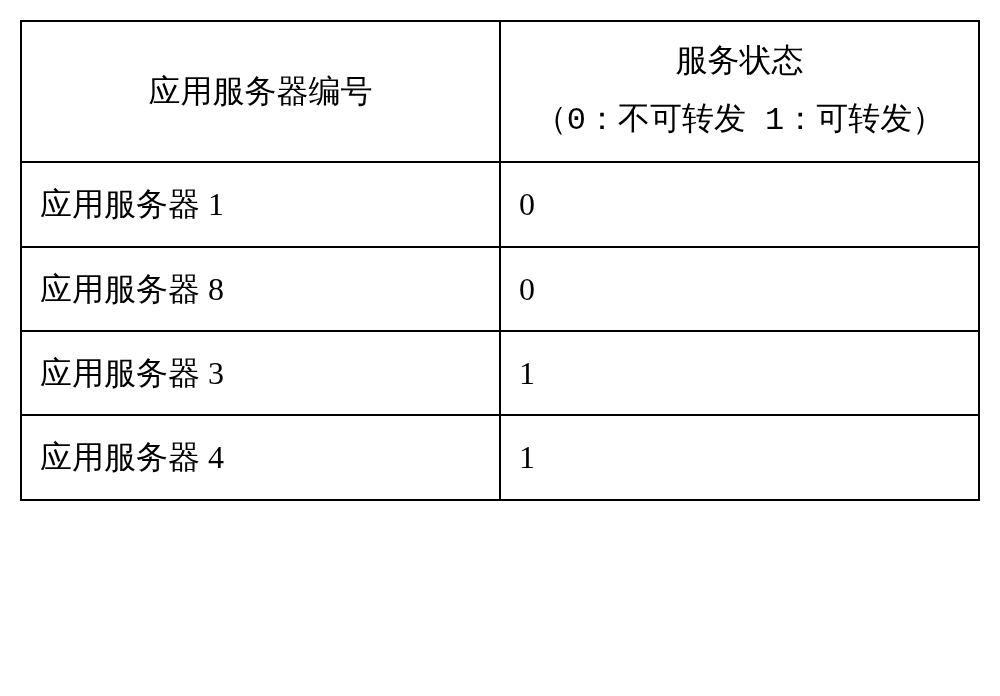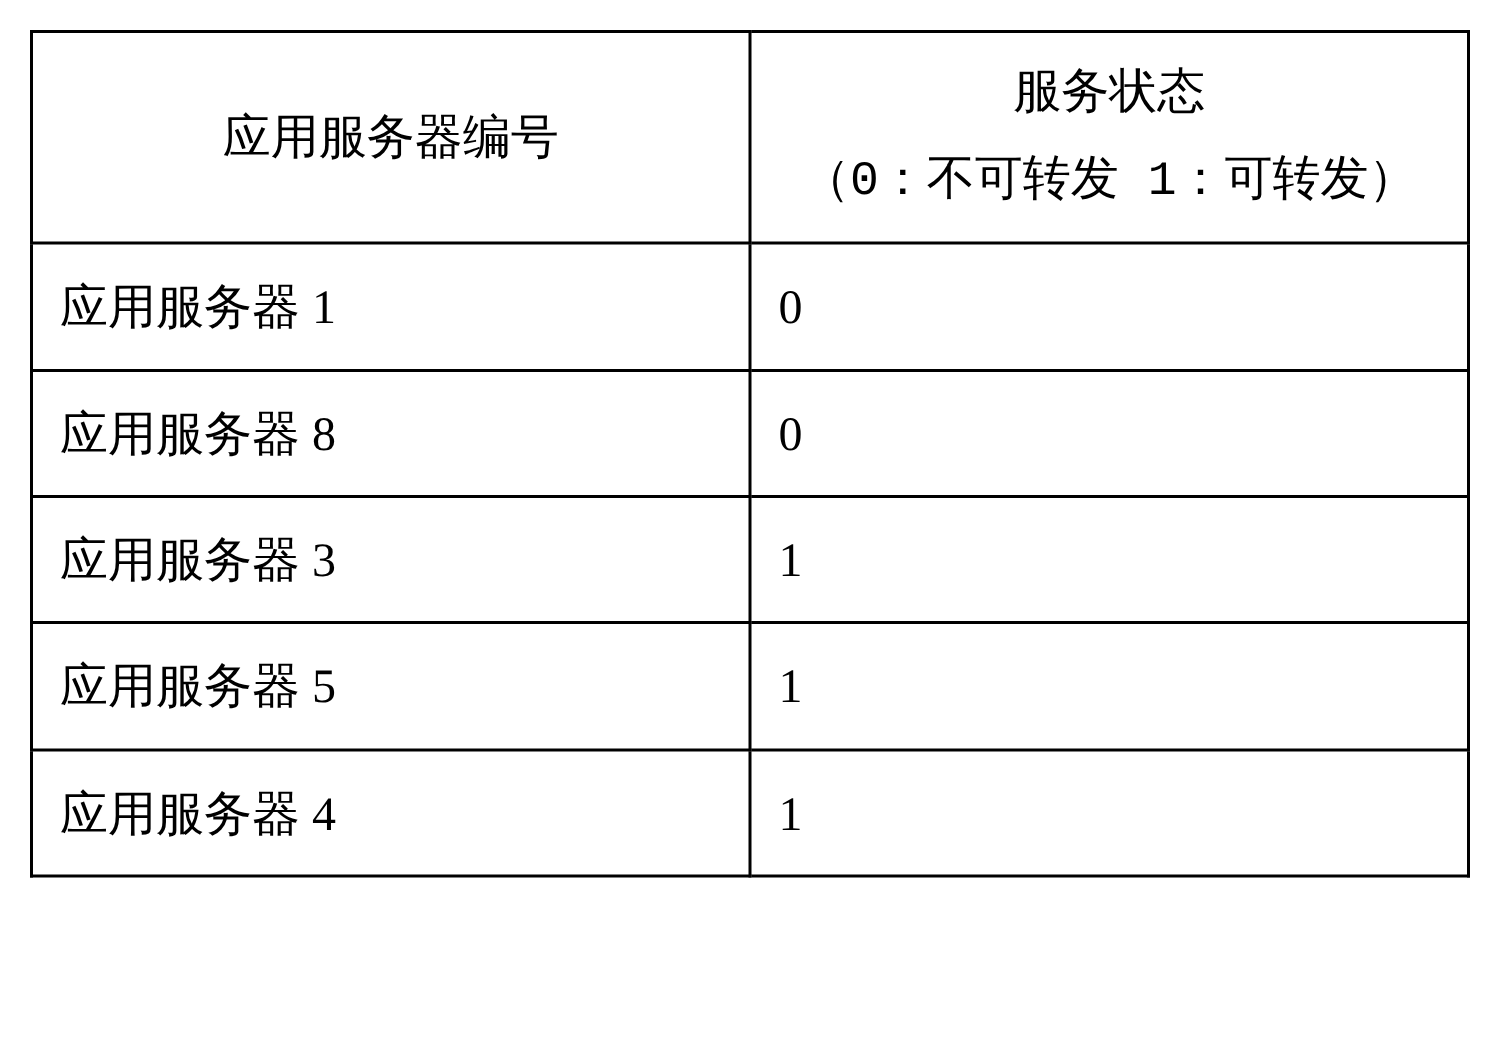--- a/index.html
+++ b/index.html
@@ -81,22 +81,18 @@
       </tr>
       <tr>
         <td>应用服务器 8</td>
         <td class="status">0</td>
       </tr>
       <tr>
         <td>应用服务器 3</td>
         <td class="status">1</td>
       </tr>
       <tr>
-        <td>应用服务器 5</td>
-        <td class="status">1</td>
-      </tr>
-      <tr>
         <td>应用服务器 4</td>
         <td class="status">1</td>
       </tr>
     </tbody>
   </table>
 </div>
 
 </body></html>

